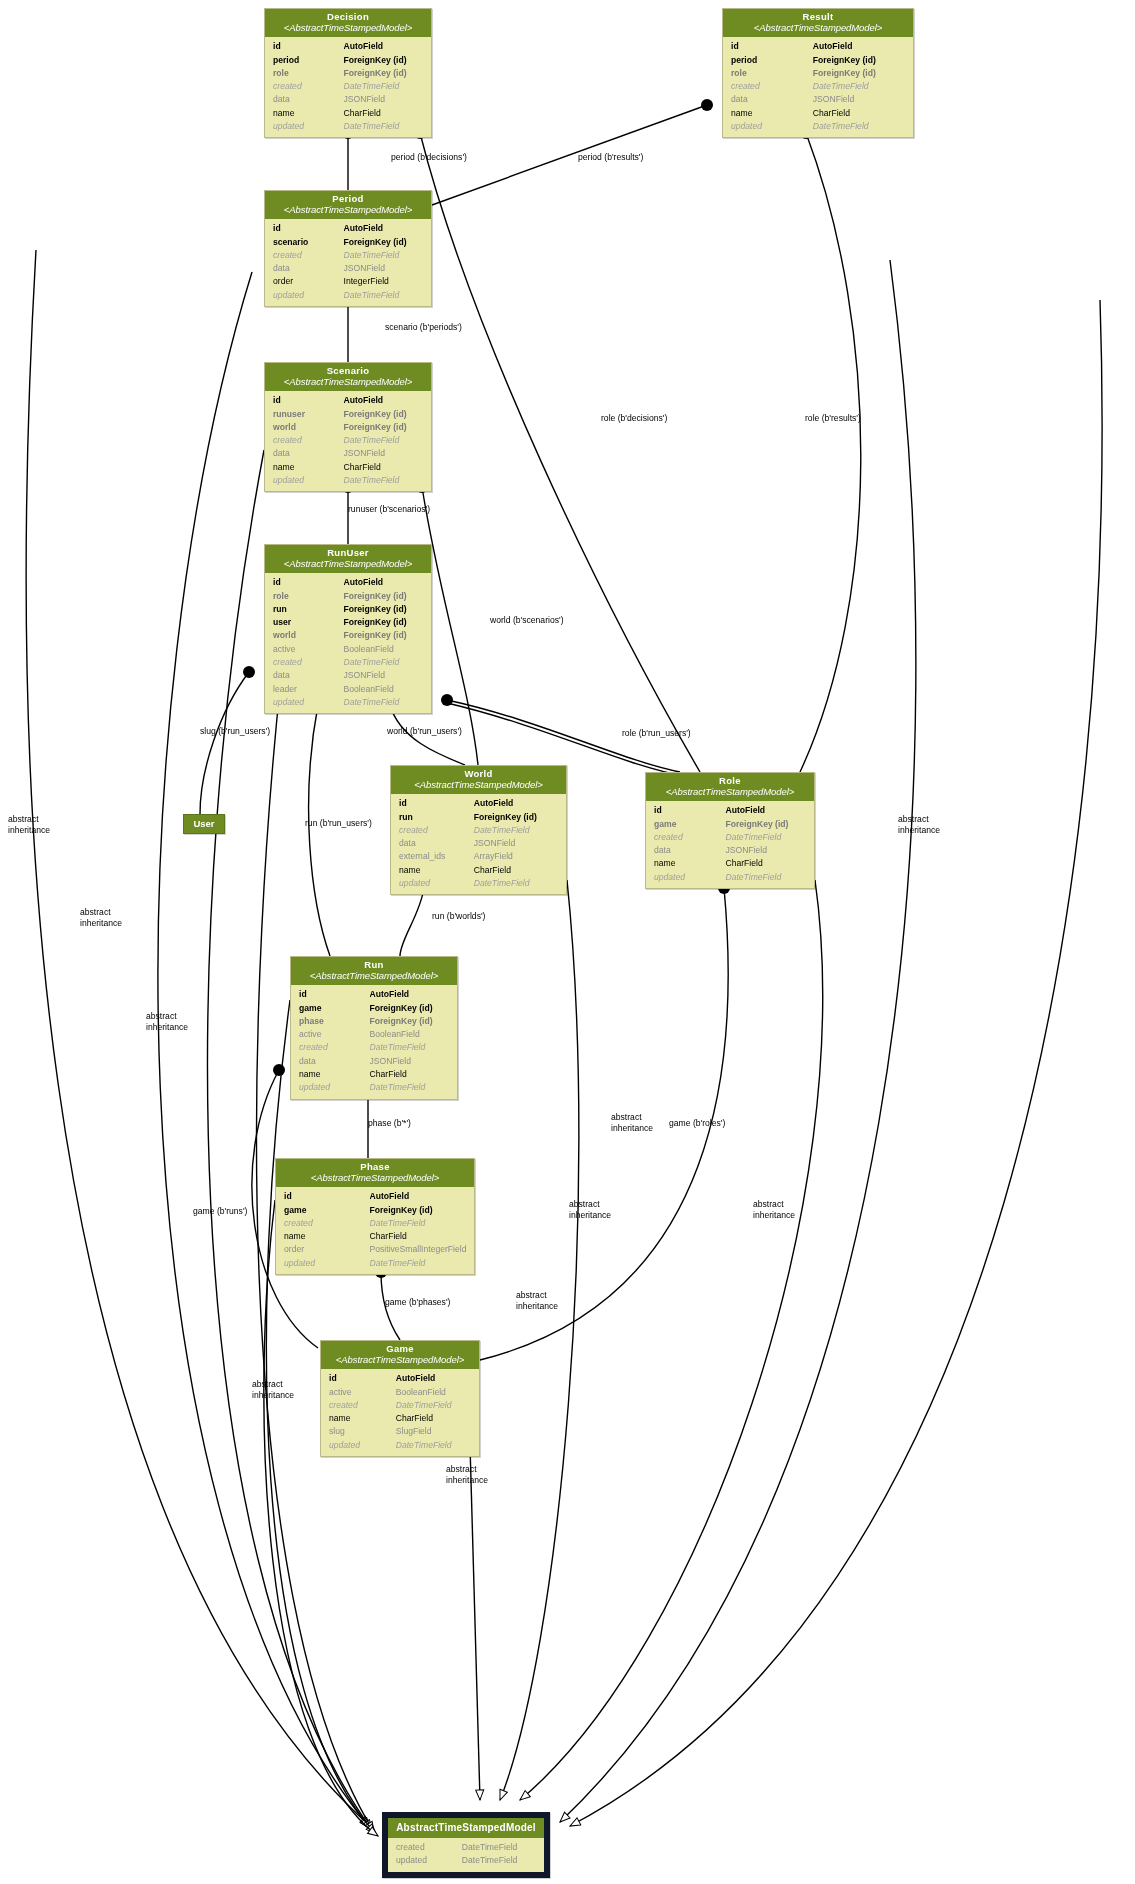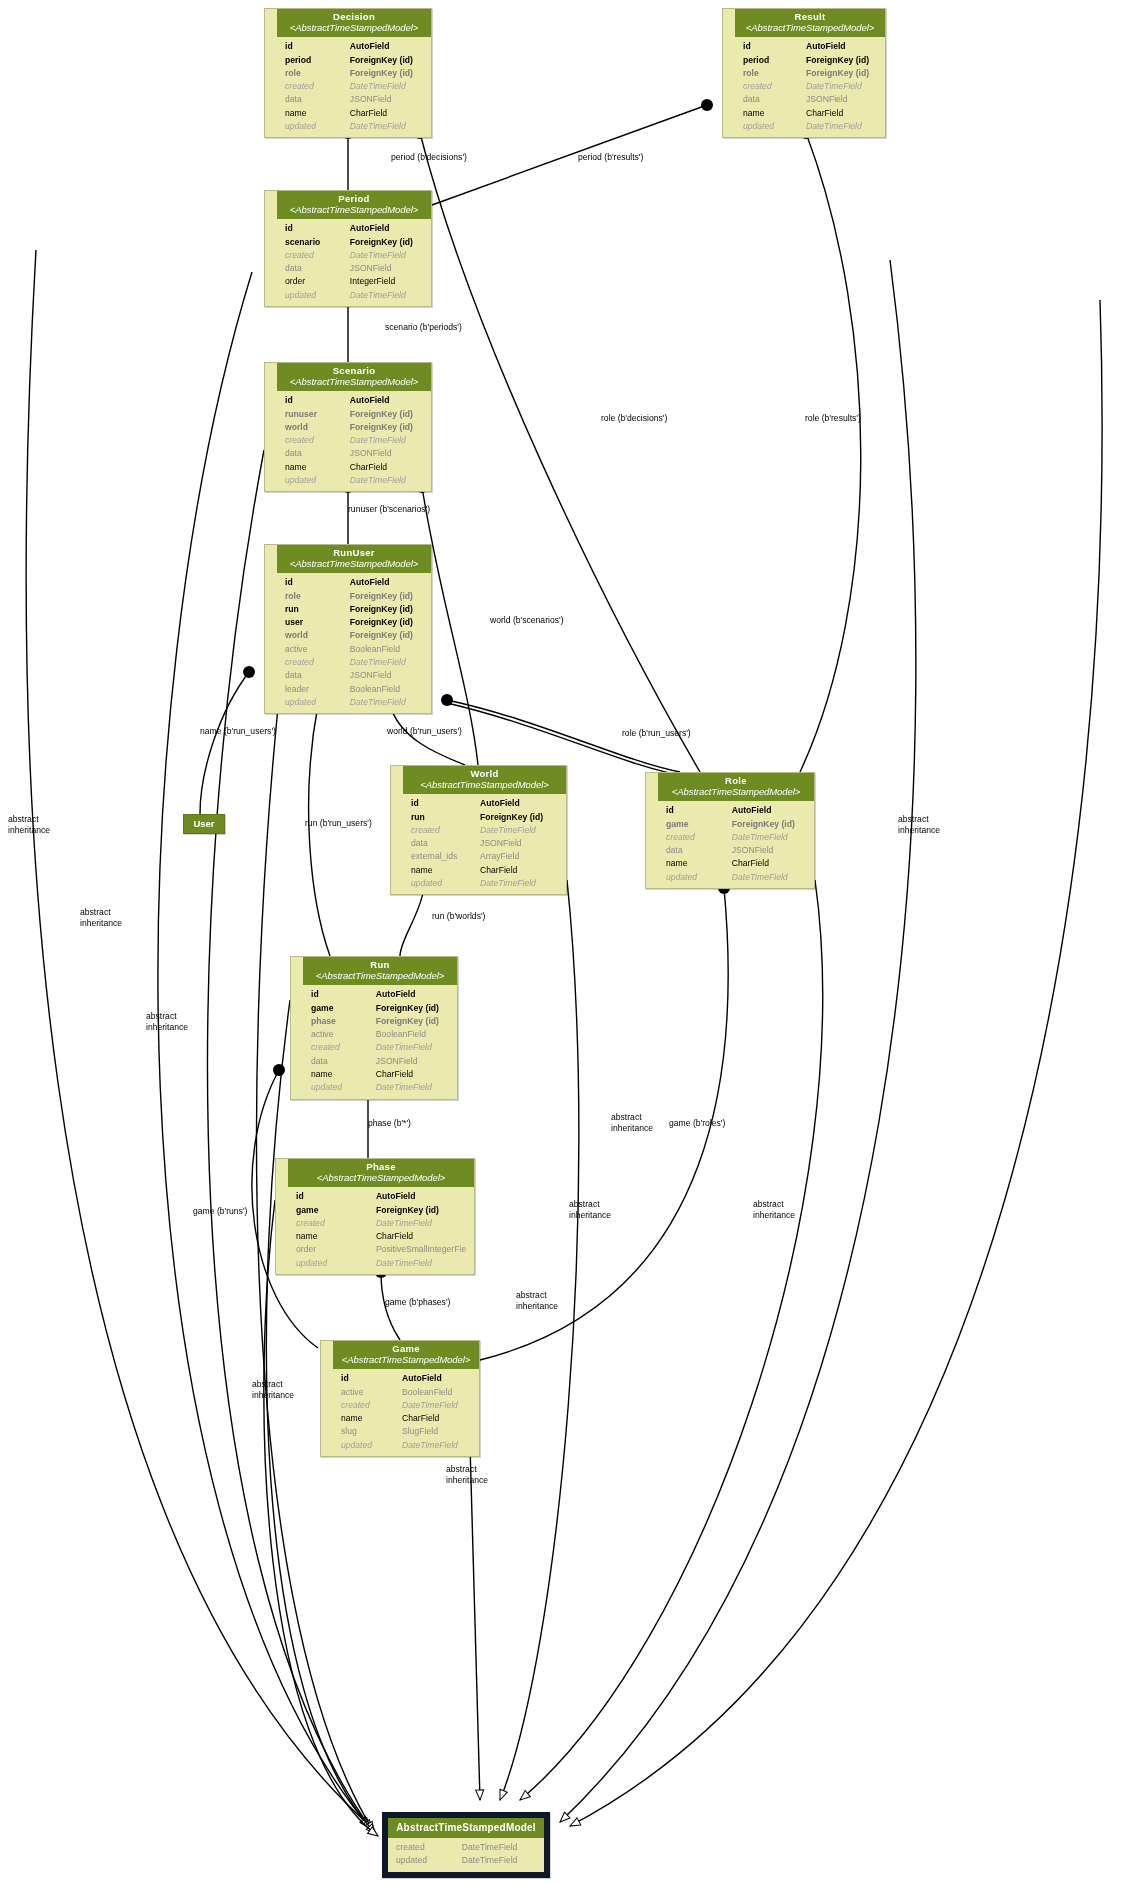--- a/index.html
+++ b/index.html
@@ -24,21 +24,20 @@
     width: 1135px;
     height: 1884px;
     pointer-events: none;
   }
   .entity {
     position: absolute;
     border: 1px solid #b9b98a;
     background: #eaeaae;
     box-sizing: border-box;
     box-shadow: 1px 1px 0 rgba(0,0,0,0.18);
-    padding-left: 12px;
   }
   .entity-header {
     background: #6e8c22;
     color: #ffffff;
     text-align: center;
     padding: 3px 4px 4px 4px;
     line-height: 1.12;
   }
   .entity-name {
     font-weight: bold;
@@ -222,21 +221,21 @@
           <div class="field-row">
             <span class="field-name f-plain">name</span>
             <span class="field-type f-plain">CharField</span>
           </div>
           <div class="field-row">
             <span class="field-name f-grey-it">updated</span>
             <span class="field-type f-grey-it">DateTimeField</span>
           </div>
         </div>
       </div>
-      <div class="entity" style="left: 722px; top: 8px; width: 164px;">
+      <div class="entity" style="left: 722px; top: 8px; width: 192px;">
         <div class="entity-header">
           <span class="entity-name">Result</span>
           <span class="entity-base">&lt;AbstractTimeStampedModel&gt;</span>
         </div>
         <div class="entity-fields">
           <div class="field-row">
             <span class="field-name f-pk">id</span>
             <span class="field-type f-pk">AutoField</span>
           </div>
           <div class="field-row">
@@ -576,21 +575,21 @@
     </div>
 
   <div id="label-layer">
       <div class="edge-label" style="left: 346px; top: 152px; padding-left: 45px;">period (b'decisions')</div>
       <div class="edge-label" style="left: 578px; top: 152px;">period (b'results')</div>
       <div class="edge-label" style="left: 346px; top: 322px; padding-left: 39px;">scenario (b'periods')</div>
       <div class="edge-label" style="left: 601px; top: 413px;">role (b'decisions')</div>
       <div class="edge-label" style="left: 805px; top: 413px;">role (b'results')</div>
       <div class="edge-label" style="left: 348px; top: 504px; text-align: center;">runuser (b'scenarios')</div>
       <div class="edge-label" style="left: 490px; top: 615px;">world (b'scenarios')</div>
-      <div class="edge-label" style="left: 200px; top: 726px;">name (b'run_users')</div>
+      <div class="edge-label" style="left: 200px; top: 726px;">slug (b'run_users')</div>
       <div class="edge-label" style="left: 387px; top: 726px;">world (b'run_users')</div>
       <div class="edge-label" style="left: 622px; top: 728px;">role (b'run_users')</div>
       <div class="edge-label" style="left: 305px; top: 818px;">run (b'run_users')</div>
       <div class="edge-label" style="left: 432px; top: 911px;">run (b'worlds')</div>
       <div class="edge-label" style="left: 368px; top: 1118px;">phase (b'*')</div>
       <div class="edge-label" style="left: 669px; top: 1118px;">game (b'roles')</div>
       <div class="edge-label" style="left: 193px; top: 1206px;">game (b'runs')</div>
       <div class="edge-label" style="left: 385px; top: 1297px;">game (b'phases')</div>
     </div>
 

